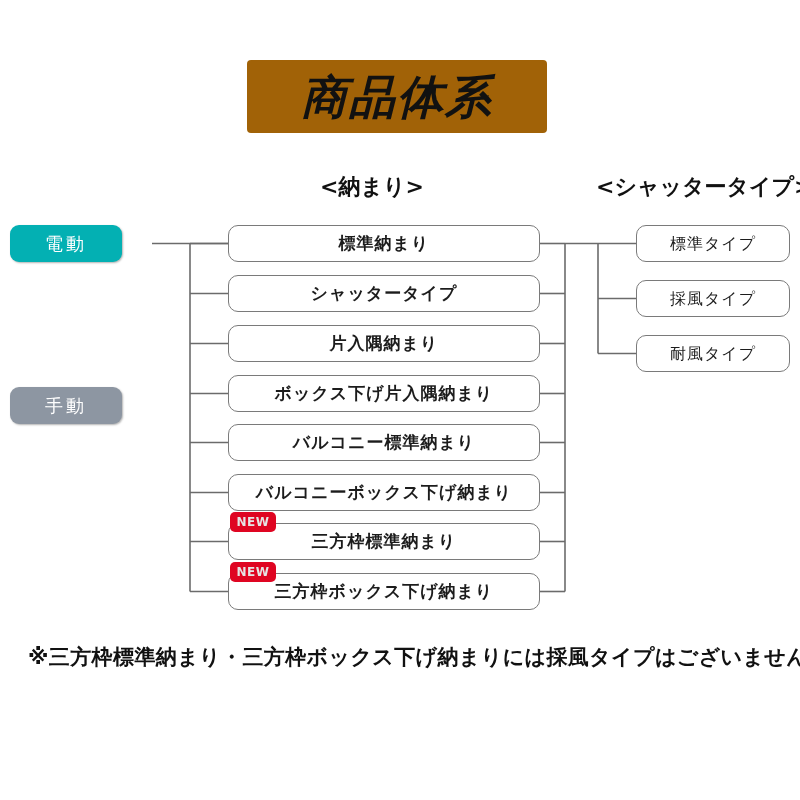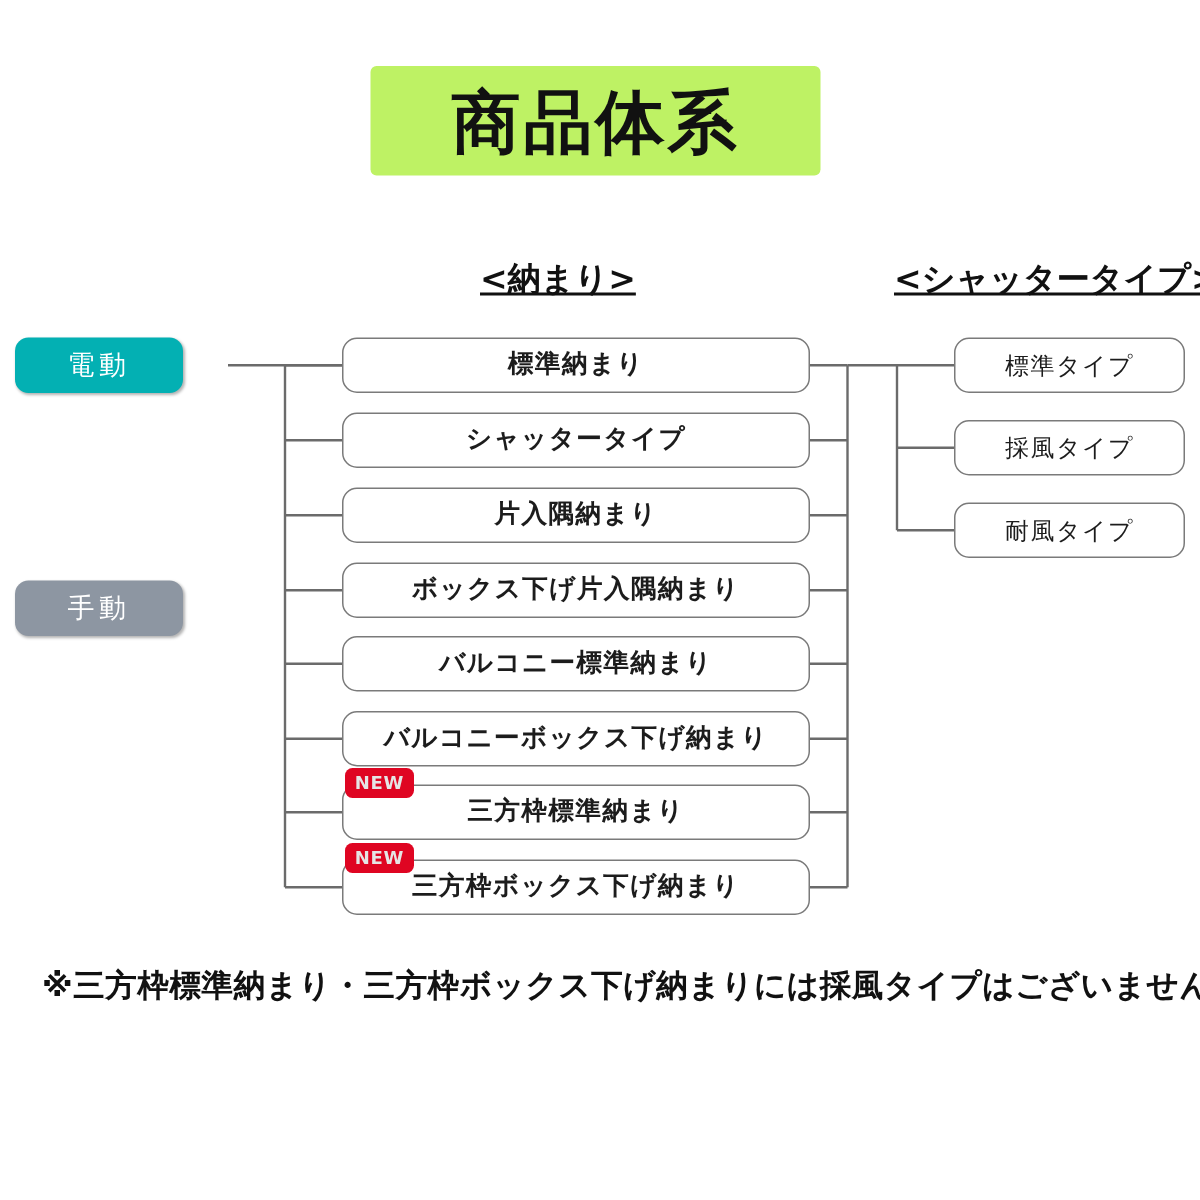--- a/index.html
+++ b/index.html
@@ -17,46 +17,46 @@
   #stage {
     position: relative;
     width: 800px;
     height: 800px;
   }
 
   
   #title-banner {
     position: absolute;
     left: 247px;
-    top: 44px;
+    top: 60px;
     width: 300px;
     height: 73px;
-    background: #bef264;
+    background: #a16207;
     border-radius: 4px;
     display: flex;
     align-items: center;
     justify-content: center;
+    font-style: italic;
   }
   #title-text {
     font-size: 46px;
     font-weight: bold;
     color: #111111;
     letter-spacing: 2px;
     line-height: 1;
   }
 
   
   .col-header {
     position: absolute;
     font-size: 22px;
     font-weight: bold;
     color: #111111;
     white-space: nowrap;
     line-height: 1;
-    text-decoration: underline;
   }
   #header-osamari { left: 320px; top: 176px; }
   #header-shutter { left: 596px; top: 176px; }
 
   
   #connectors {
     position: absolute;
     left: 0;
     top: 0;
     width: 800px;

